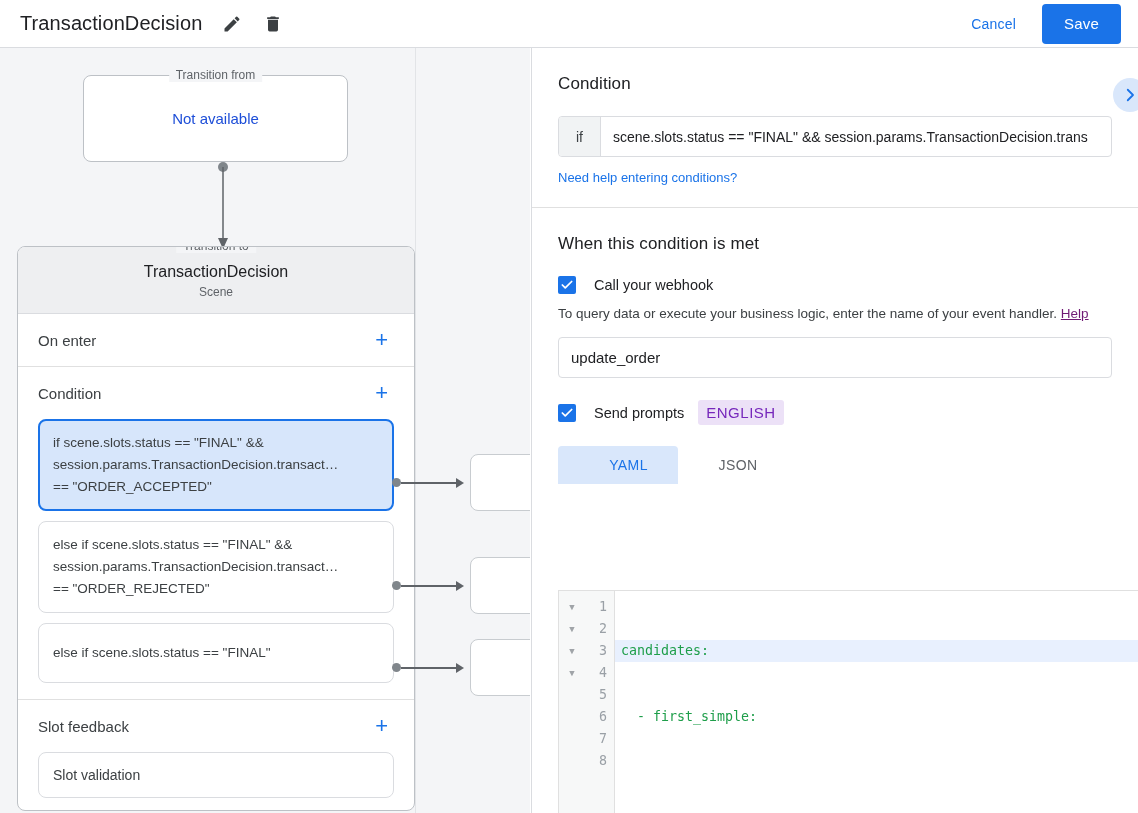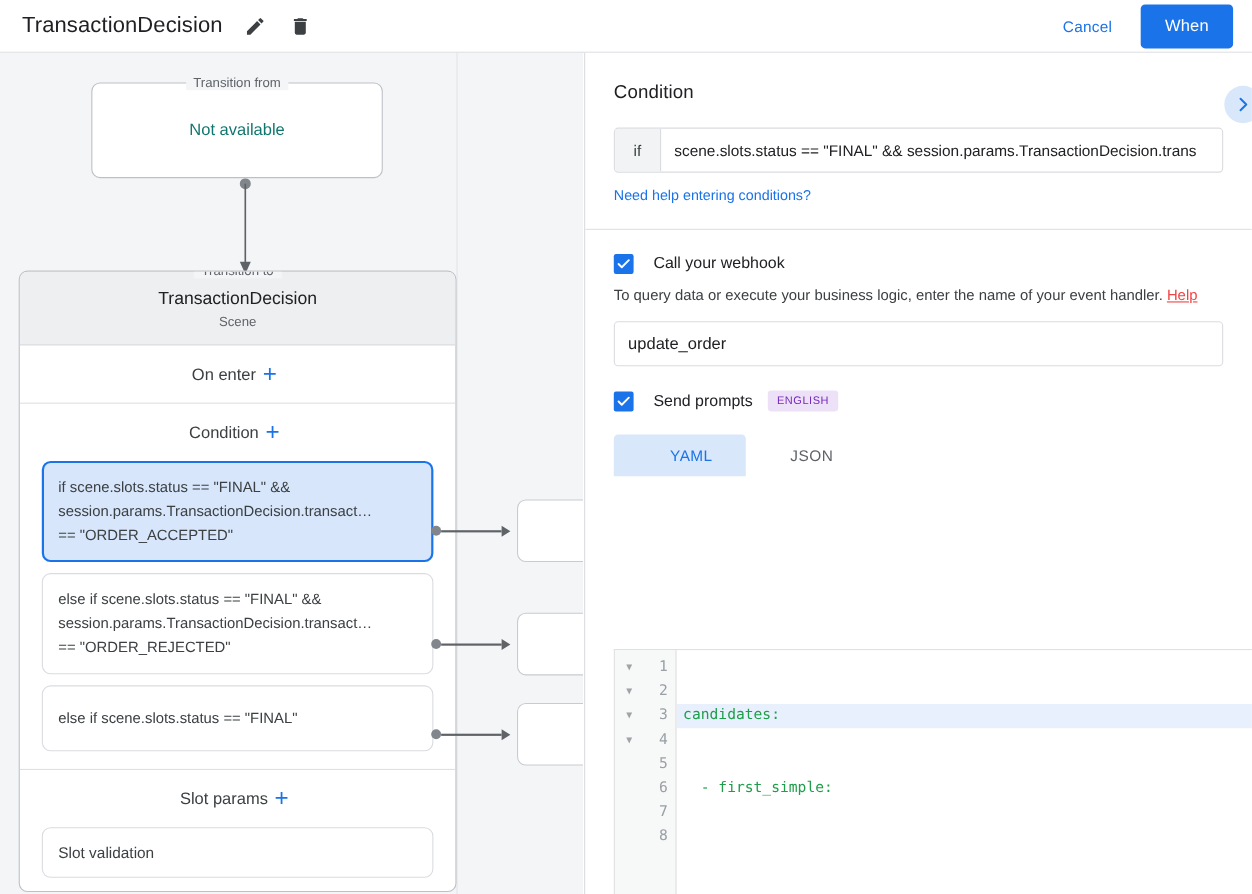--- a/index.html
+++ b/index.html
@@ -71,21 +71,21 @@
     font-size: 12px;
     color: #5f6368;
     white-space: nowrap;
   }
 
   
   #transition-from {
     left: 83px; top: 27px; width: 265px; height: 87px;
     display: flex; align-items: center; justify-content: center;
   }
-  #transition-from .body-text { font-size: 15px; color: #0f766e; }
+  #transition-from .body-text { font-size: 15px; color: #1d4ed8; }
 
   
   .vconn { position: absolute; left: 216px; top: 114px; }
 
   
   #transition-to {
     left: 17px; top: 198px; width: 398px;
     background: #ffffff;
     overflow: hidden;
   }
@@ -94,21 +94,21 @@
     padding: 16px 0 14px 0;
     text-align: center;
     border-bottom: 1px solid #dadce0;
   }
   .tto-title { font-size: 16px; color: #202124; }
   .tto-sub { font-size: 12px; color: #5f6368; margin-top: 4px; }
 
   .section { padding: 0 20px; border-bottom: 1px solid #e0e0e0; }
   .section:last-child { border-bottom: none; }
   .section-head {
-    display: flex; align-items: center; justify-content: center;
+    display: flex; align-items: center; justify-content: space-between;
     height: 52px;
   }
   .section-label { font-size: 15px; color: #3c4043; }
   .plus-btn {
     color: #1a73e8; font-size: 22px; line-height: 1;
     cursor: pointer; padding: 2px 6px; font-weight: 400;
   }
 
   .cond-item {
     border: 1px solid #dadce0;
@@ -232,31 +232,31 @@
     cursor: pointer;
   }
   .cb-label {
     margin-left: 18px;
     font-size: 14.5px; font-weight: normal; color: #202124;
   }
   .lang-badge {
     margin-left: 14px;
     background: #ece1f7;
     color: #7627bb;
-    font-size: 10px;
+    font-size: 15px;
     letter-spacing: .5px;
     padding: 4px 8px;
     border-radius: 3px;
   }
   .hint {
     margin-top: 10px;
     font-size: 13.5px; color: #3c4043;
     line-height: 20px;
   }
-  .hint a { color: #ef4444; text-decoration: underline; cursor: pointer; }
+  .hint a { color: #701a75; text-decoration: underline; cursor: pointer; }
   .hint a.nounderline { text-decoration: none; }
 
   .text-input {
     margin-top: 13px;
     width: 100%; height: 41px;
     border: 1px solid #dadce0;
     border-radius: 4px;
     font-size: 15px; color: #202124;
     padding: 0 12px;
     font-family: inherit;
@@ -328,21 +328,21 @@
 
   <div class="hdr-icon-btn icon-del">
     <svg width="20" height="20" viewBox="0 0 24 24" fill="#3c4043">
       <path d="M6 19a2 2 0 0 0 2 2h8a2 2 0 0 0 2-2V7H6v12zM19 4h-3.5l-1-1h-5l-1 1H5v2h14V4z"></path>
     </svg>
   </div>
 
   <div class="header-spacer"></div>
 
   <button class="cancel-btn">Cancel</button>
-  <button class="save-btn">When</button>
+  <button class="save-btn">Save</button>
 </div>
 
 <div class="canvas">
 
   <div class="canvas-vrule" style="left:415px;"></div>
 
   <div class="fieldset-card" id="transition-from">
     <div class="fieldset-legend">Transition from</div>
     <div class="body-text">Not available</div>
   </div>
@@ -386,21 +386,21 @@
         <div>== "ORDER_REJECTED"</div>
       </div>
 
       <div class="cond-item" style="padding-top:18px;padding-bottom:18px;">
         <div>else if scene.slots.status == "FINAL"</div>
       </div>
     </div>
 
     <div class="section">
       <div class="section-head">
-        <span class="section-label">Slot params</span>
+        <span class="section-label">Slot feedback</span>
         <span class="plus-btn">+</span>
       </div>
       <div class="slot-item">Slot validation</div>
     </div>
   </div>
 
   <div class="conn-dot" style="left:392px; top:430px;"></div>
   <div class="conn-line" style="left:401px; top:434px; width:55px;"></div>
   <div class="conn-arrow" style="left:456px; top:430px;"></div>
   <div class="stub-box" style="left:470px; top:406px;"></div>
@@ -431,20 +431,21 @@
       <div class="if-tag">if</div>
       <input class="if-value" type="text" value="scene.slots.status == &quot;FINAL&quot; &amp;&amp; session.params.TransactionDecision.trans" style="">
     </div>
 
     <a class="help-link">Need help entering conditions?</a>
   </div>
 
   <div class="panel-divider"></div>
 
   <div class="panel-block">
+    <div class="panel-h">When this condition is met</div>
 
     
     <div class="cb-row">
       <div class="checkbox">
         <svg width="14" height="14" viewBox="0 0 24 24" fill="none" stroke="#ffffff" stroke-width="3" stroke-linecap="round" stroke-linejoin="round">
           <polyline points="20 6 9 17 4 12"></polyline>
         </svg>
       </div>
       <span class="cb-label">Call your webhook</span>
     </div>

